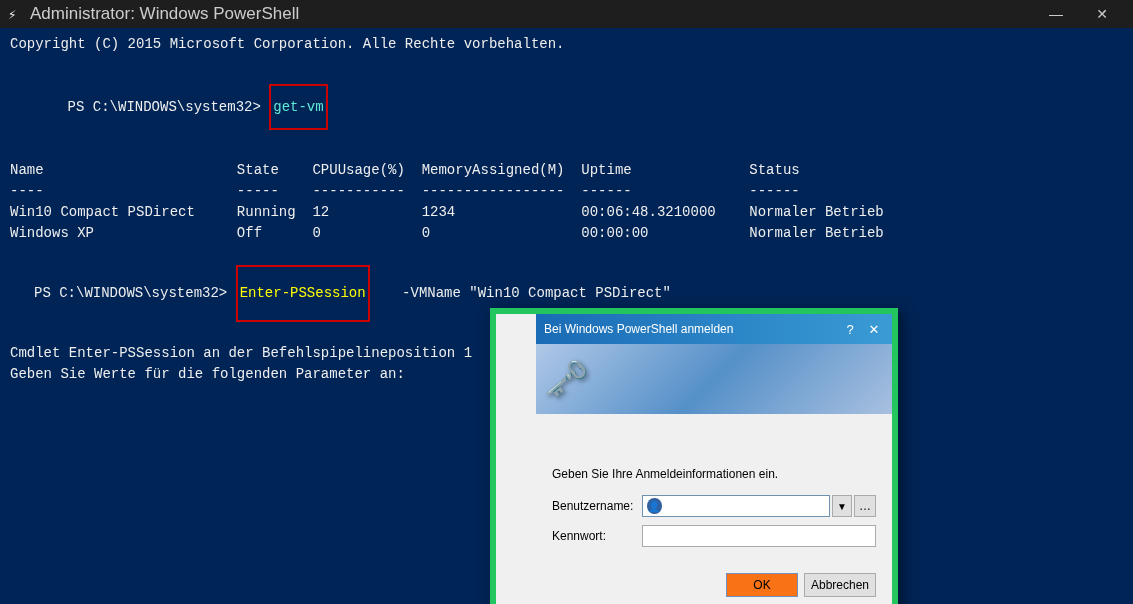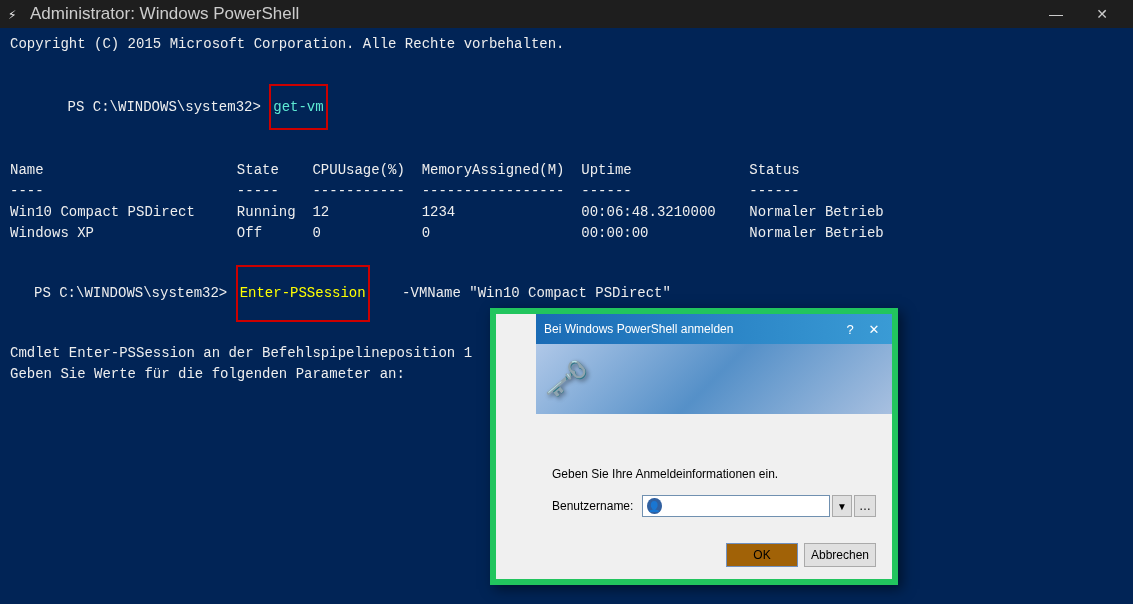--- a/index.html
+++ b/index.html
@@ -232,21 +232,21 @@
       border: 1px solid #aaa;
       font-size: 12px;
       cursor: pointer;
       display: flex;
       align-items: center;
       justify-content: center;
       font-family: 'Segoe UI', sans-serif;
     }
 
     .dialog-btn.ok-btn {
-      background: #a16207;
+      background: #f97316;
       border: 1px solid #7090c0;
       text-align: right;
     }
 
     .user-icon-circle {
       width: 16px;
       height: 16px;
       background: #3060a0;
       border-radius: 50%;
       display: inline-flex;
@@ -338,20 +338,26 @@
         <div class="dialog-input-wrapper">
           <div class="input-with-icon">
             <span class="user-icon-circle">👤</span>
             <input type="text" value="" style="font-size: 12px;">
           </div>
           <div class="dialog-select-arrow">▼</div>
           <div class="dialog-input-icon">…</div>
         </div>
       </div>
 
+      <div class="dialog-field">
+        <label class="dialog-label">Kennwort:</label>
+        <div class="dialog-input-wrapper">
+          <input type="password" class="dialog-password-input" value="" style="">
+        </div>
+      </div>
     </div>
 
     <div class="dialog-buttons">
       <button class="dialog-btn ok-btn">OK</button>
       <button class="dialog-btn">Abbrechen</button>
     </div>
   </div>
 </div>
 
 </body></html>

